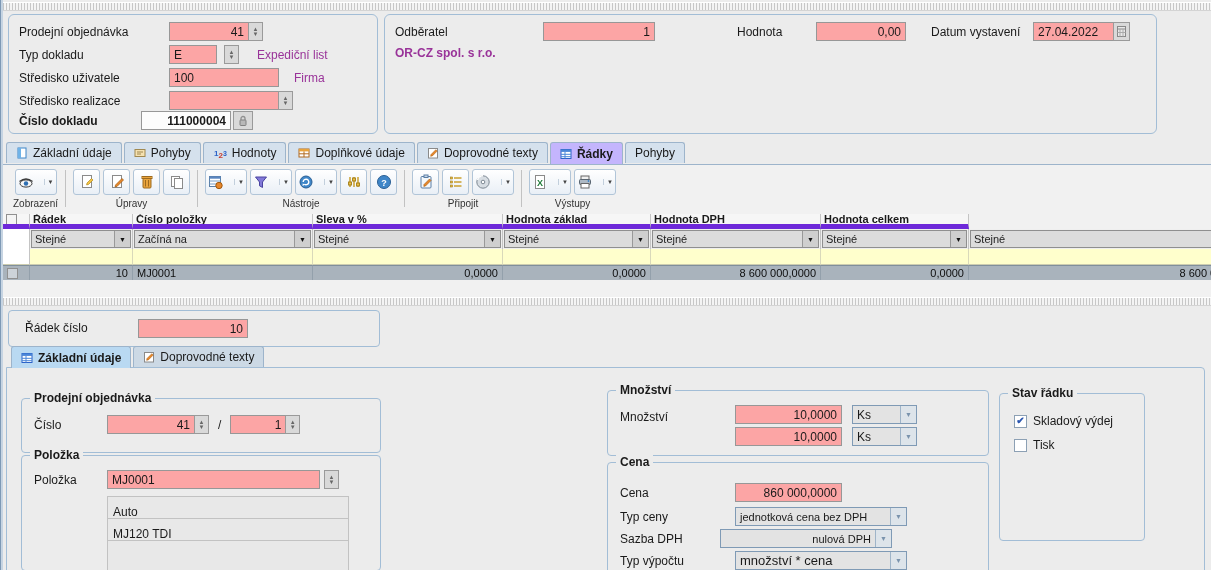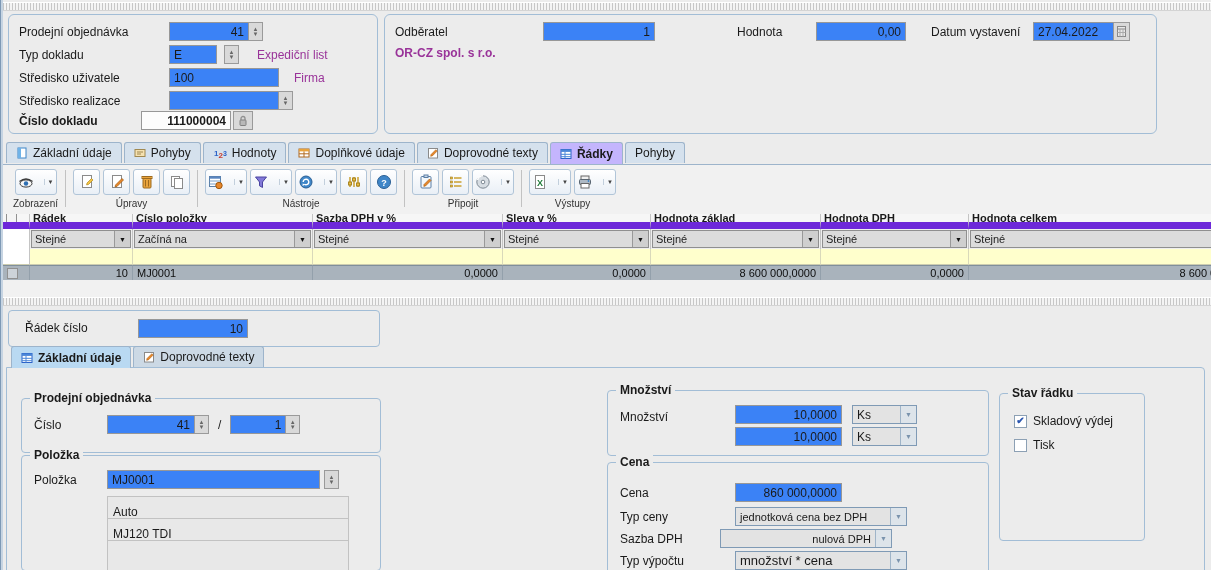--- a/index.html
+++ b/index.html
@@ -7,21 +7,21 @@
        font-family:"Liberation Sans",sans-serif;font-size:12px;color:#1a1a1a;}
   #app::before{content:"";position:absolute;left:0;top:0;width:3px;height:100%;
        background:linear-gradient(90deg,#7e99b5 0 1px,#c6d4e2 1px 3px);z-index:50;}
   .stripes{position:absolute;left:3px;width:1208px;height:7px;
        background:repeating-linear-gradient(90deg,#c7c7c7 0 1px,#f4f4f4 1px 3px);
        border-top:1px solid #ffffff;border-bottom:1px solid #d4d4d4;}
   .panel{position:absolute;border:1px solid #a2bdd6;border-radius:6px;background:#ececec;box-sizing:border-box;}
   .lbl{position:absolute;white-space:nowrap;color:#1a1a1a;}
   .lbl.b{font-weight:bold;}
   .mag{color:#993399;}
-  .fld{position:absolute;box-sizing:border-box;height:19px;background:#3b82f6;border:1px solid #979797;
+  .fld{position:absolute;box-sizing:border-box;height:19px;background:#fca5a5;border:1px solid #979797;
        display:flex;align-items:center;padding:0 4px;white-space:nowrap;overflow:hidden;}
   .fld.r{justify-content:flex-end;}
   .fld.w{background:#fcfcfc;}
   .spin{box-sizing:border-box;width:15px;height:19px;background:#d9d9d9;border:1px solid #9a9a9a;
        display:flex;flex-direction:column;align-items:center;justify-content:center;color:#666;
        font-size:6px;line-height:5px;}
   .spin::before{content:"▲";} .spin::after{content:"▼";}
   .abs{position:absolute;}
   .sbtn{position:absolute;box-sizing:border-box;height:19px;background:#d9d9d9;border:1px solid #9a9a9a;
        display:flex;align-items:center;justify-content:center;}
@@ -42,21 +42,21 @@
   .tbtn{box-sizing:border-box;width:27px;height:26px;border:1px solid #b1c5d8;border-radius:3px;
        background:linear-gradient(#ffffff,#e9eff6);display:flex;align-items:center;justify-content:center;}
   .tbtn.split{width:42px;justify-content:space-between;padding:0 2px;}
   .sarr{font-size:6px;color:#444;border-left:1px solid #c2cfdc;padding-left:3px;line-height:6px;}
   .tlabel{font-size:10px;color:#333;margin-top:2px;}
   .tsep{width:1px;background:#c2c2c2;margin:2px 1px;}
   
   .grid{position:absolute;left:0px;top:49px;width:1208px;overflow:hidden;}
   .grow{display:grid;grid-template-columns:27px 103px 180px 190px 148px 170px 148px 292px;width:1258px;}
   .gh{box-sizing:border-box;font-weight:bold;font-size:11px;padding:0 3px;background:#f6f6f6;
-      border-right:1px solid #c4c4c4;border-bottom:7px solid #6d28d9;height:15px;display:flex;align-items:center;white-space:nowrap;overflow:hidden;}
+      border-right:1px solid #c4c4c4;border-bottom:5px solid #6d28d9;height:15px;display:flex;align-items:center;white-space:nowrap;overflow:hidden;}
   .gf{box-sizing:border-box;height:20px;background:#efefef;border-right:1px solid #c4c4c4;padding:1px;display:flex;}
   .fcombo{flex:1;display:flex;border:1px solid #8f8f8f;background:#dcdcdc;align-items:center;overflow:hidden;}
   .fcombo .txt{flex:1;font-size:11px;padding:0 3px;color:#222;white-space:nowrap;overflow:hidden;}
   .fcombo .arr{width:15px;align-self:stretch;background:#cfcfcf;border-left:1px solid #999;
       display:flex;align-items:center;justify-content:center;font-size:7px;color:#111;flex:none;}
   .gy{box-sizing:border-box;height:16px;background:#ffffcc;border-right:1px solid #d9d9ba;
       border-bottom:1px solid #cdcdb0;}
   .gy.first{background:#ffffff;border-right:1px solid #c4c4c4;}
   .gd{box-sizing:border-box;height:15px;background:#a9b3bc;border-right:1px solid #93a0ab;
       border-top:1px solid #808f9b;font-size:11px;display:flex;align-items:center;padding:0 4px;
@@ -355,21 +355,20 @@
     </div>
 
     <div class="grid">
 
       <div class="grow">
         <div class="gh">
             <span class="cbx"></span>
           </div>
         <div class="gh">Řádek</div>
         <div class="gh">Číslo položky</div>
-        <div class="gh">Sazba DPH v %</div>
         <div class="gh">Sleva v %</div>
         <div class="gh">Hodnota základ</div>
         <div class="gh">Hodnota DPH</div>
         <div class="gh">Hodnota celkem</div>
       </div>
 
       <div class="grow">
         <div class="gf" style="background:#fff;"></div>
         <div class="gf">
             <div class="fcombo">

